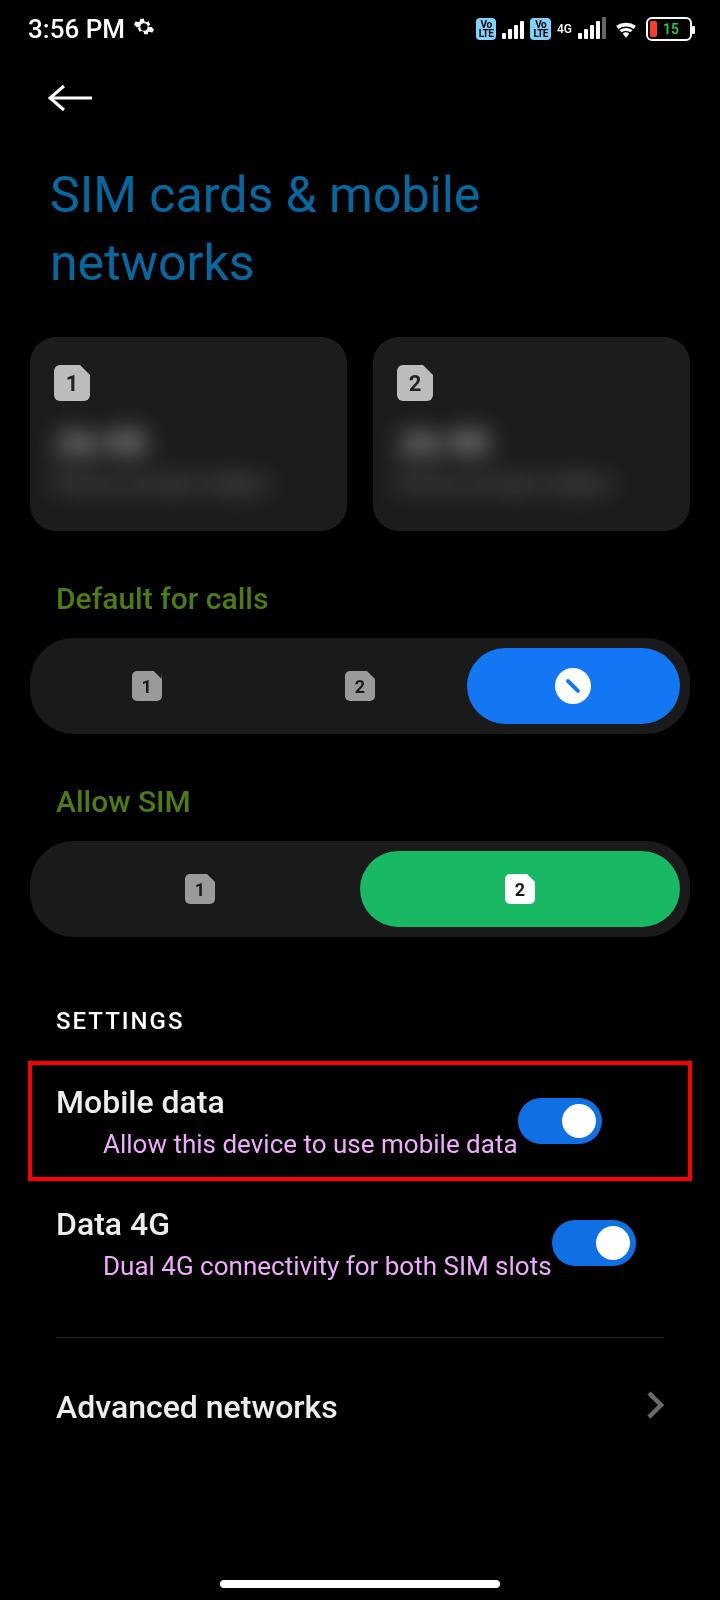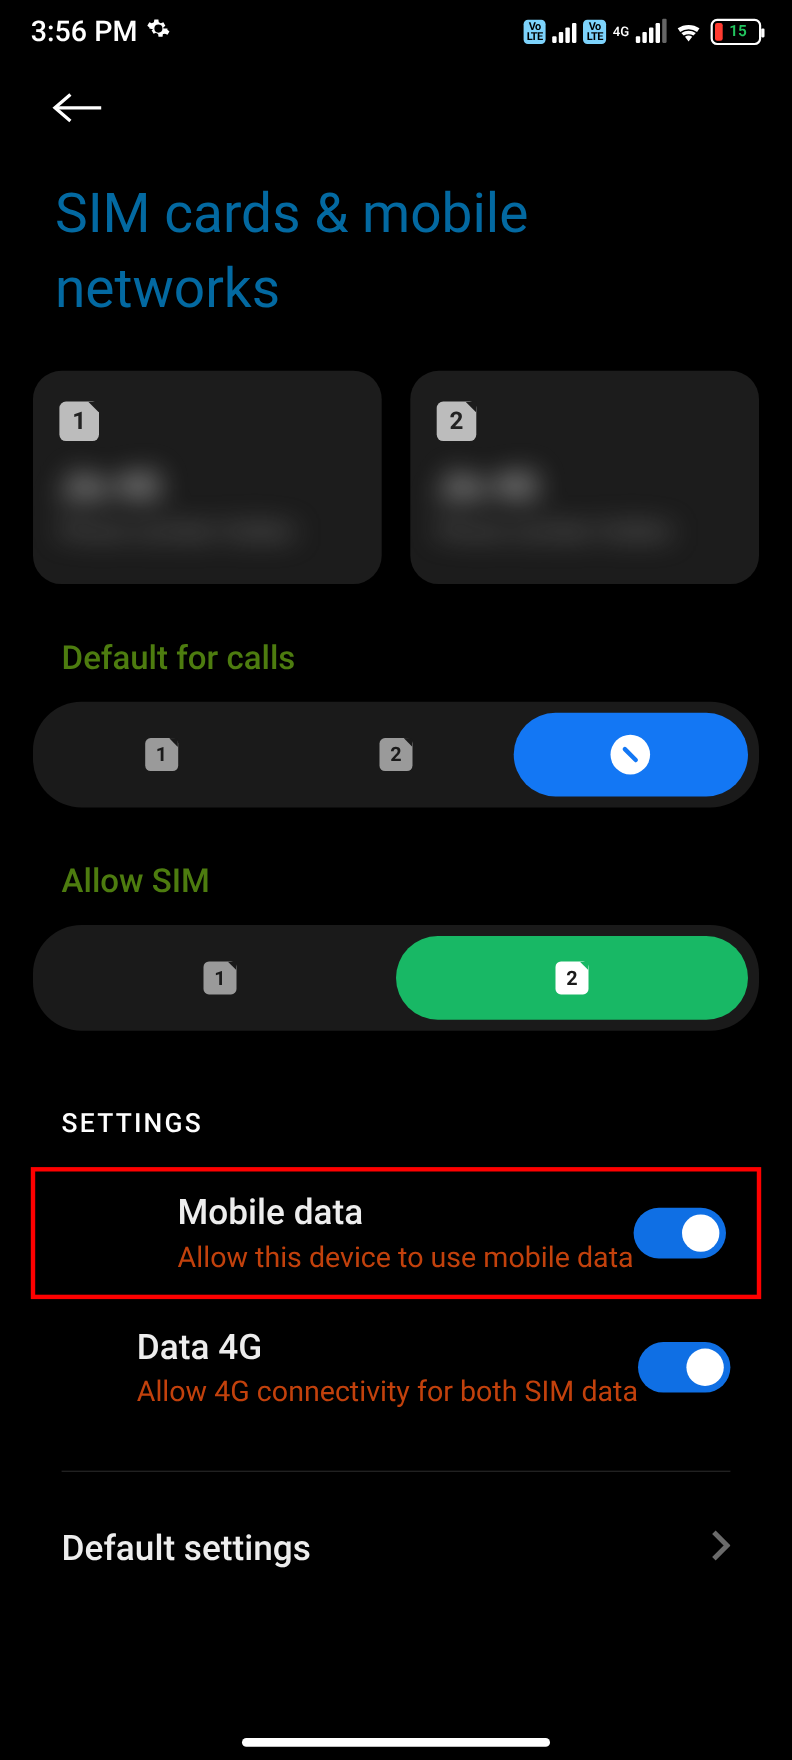--- a/index.html
+++ b/index.html
@@ -96,25 +96,25 @@
     display:flex;align-items:center;justify-content:center;
   }
   .not-set-icon::after{content:"";width:18px;height:4px;background:#1377f4;transform:rotate(45deg);border-radius:2px;}
 
   .settings-header{
     padding:70px 56px 24px 56px;color:#ffffff;
     font-size:24px;letter-spacing:2px;font-weight:500;
   }
 
   .setting-row{
-    display:flex;align-items:center;justify-content:flex-end;
+    display:flex;align-items:center;justify-content:flex-start;
     padding:22px 56px 26px 56px;
   }
   .setting-row .text .title{font-size:32px;font-weight:500;color:#ededed;}
-  .setting-row .text .sub{font-size:26px;color:#c2410c;margin-top:8px;}
+  .setting-row .text .sub{font-size:26px;color:#f0abfc;margin-top:8px;margin-left:47px;}
   .toggle{
     width:84px;height:46px;background:#0f6fe4;border-radius:23px;
     position:relative;
   }
   .toggle::after{content:"";position:absolute;width:34px;height:34px;background:#fff;
     border-radius:50%;top:6px;right:6px;}
   .highlight-box{
     border:4px solid #ff0000;margin:2px 28px;padding:0;
   }
   .highlight-box .setting-row{padding:18px 28px 18px 24px;}
@@ -241,29 +241,29 @@
       <div class="title">Mobile data</div>
       <div class="sub">Allow this device to use mobile data</div>
     </div>
     <div class="toggle"></div>
   </div>
 </div>
 
 <div class="setting-row">
   <div class="text">
     <div class="title">Data 4G</div>
-    <div class="sub">Allow 4G connectivity for both SIM data</div>
+    <div class="sub">Dual 4G connectivity for both SIM slots</div>
   </div>
   <div class="toggle"></div>
 </div>
 
 <div class="divider"></div>
 
 <div class="adv-row">
-  <div class="title">Default settings</div>
+  <div class="title">Advanced networks</div>
   <div class="chevron">
     <svg viewBox="0 0 12 20">
         <polyline points="2,2 10,10 2,18"></polyline>
       </svg>
   </div>
 </div>
 
 <div class="home-indicator"></div>
 
 </body></html>

